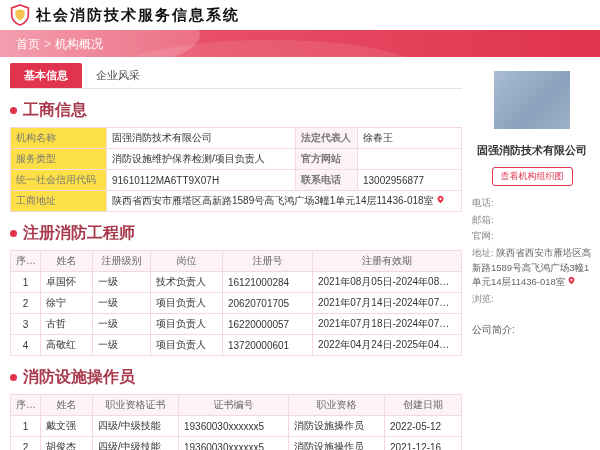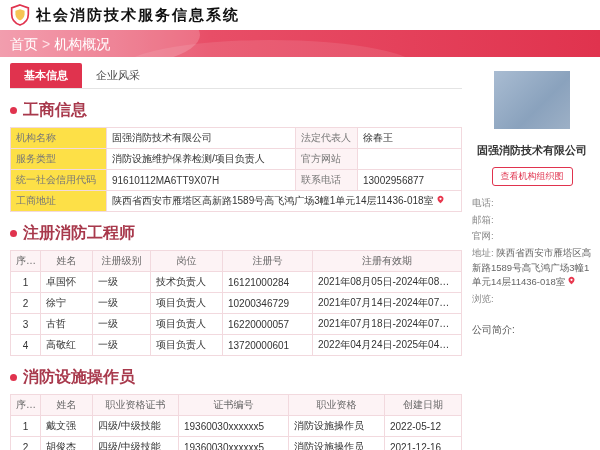--- a/index.html
+++ b/index.html
@@ -11,21 +11,21 @@
   .logo { width:20px; height:22px; margin-right:6px; flex:0 0 auto; }
   .site-title { font-size:15px; font-weight:bold; letter-spacing:2px; color:#111; }
 
   
   .banner { position:relative; height:27px; overflow:hidden;
     background:linear-gradient(90deg,#f0899d 0%,#e84e67 35%,#e0334e 100%); }
   .banner .wave1 { position:absolute; left:-40px; top:-30px; width:240px; height:70px;
     background:rgba(255,255,255,.18); border-radius:50%; }
   .banner .wave2 { position:absolute; left:120px; top:10px; width:300px; height:60px;
     background:rgba(255,255,255,.10); border-radius:50%; }
-  .breadcrumb { position:absolute; left:10px; top:6px; font-size:14px; color:#fff; z-index:2; }
+  .breadcrumb { position:absolute; left:16px; top:6px; font-size:12px; color:#fff; z-index:2; }
   .breadcrumb a { color:#fff; text-decoration:none; }
   .breadcrumb .sep { margin:0 4px; color:#ffe3e8; }
 
   
   .main { display:flex; width:100%; }
   .left-col { width:468px; padding:0 6px 0 10px; }
   .sidebar { width:132px; padding:8px 8px 0 4px; }
 
   
   .tabs { display:flex; align-items:center; border-bottom:1px solid #e4e4e4; margin-top:6px; }
@@ -35,21 +35,21 @@
   
   .section { margin-top:11px; }
   .sec-head { display:flex; align-items:center; margin-bottom:6px; }
   .sec-dot { width:7px; height:7px; border-radius:50%; background:#e0334e; margin-right:6px; }
   .sec-title { font-size:16px; font-weight:bold; color:#a8394c; }
 
   table { border-collapse:collapse; width:100%; table-layout:fixed; }
   td,th { border:1px solid #f2d9de; font-size:10px; padding:3px 5px; height:21px;
     overflow:hidden; white-space:nowrap; text-overflow:ellipsis; }
   td.lbl { background:#fde047; color:#777; width:96px; }
-  td.lbl2 { background:#fdf3f5; color:#777; width:62px; }
+  td.lbl2 { background:#fdf3f5; color:#777; width:62px;font-weight:bold; }
   td.val { color:#333; }
   thead th { background:#fdf3f5; color:#666; font-weight:normal; text-align:center; }
   tbody td.c { text-align:center; }
   .addr-cell { white-space:normal; }
 
   .pin { width:9px; height:11px; vertical-align:-1px; margin-left:2px; }
 
   
   .company-photo { width:76px; height:58px; margin:6px auto 0;
     background:linear-gradient(135deg,#a9bcd2 0%,#8aa2bd 60%,#9db0c6 100%); }
@@ -158,21 +158,21 @@
             <td>一级</td>
             <td>技术负责人</td>
             <td>16121000284</td>
             <td>2021年08月05日-2024年08月05日</td>
           </tr>
           <tr>
             <td class="c">2</td>
             <td>徐宁</td>
             <td>一级</td>
             <td>项目负责人</td>
-            <td>10200346729</td>
+            <td>20620701705</td>
             <td>2021年07月14日-2024年07月14日</td>
           </tr>
           <tr>
             <td class="c">3</td>
             <td>古哲</td>
             <td>一级</td>
             <td>项目负责人</td>
             <td>16220000057</td>
             <td>2021年07月18日-2024年07月18日</td>
           </tr>

